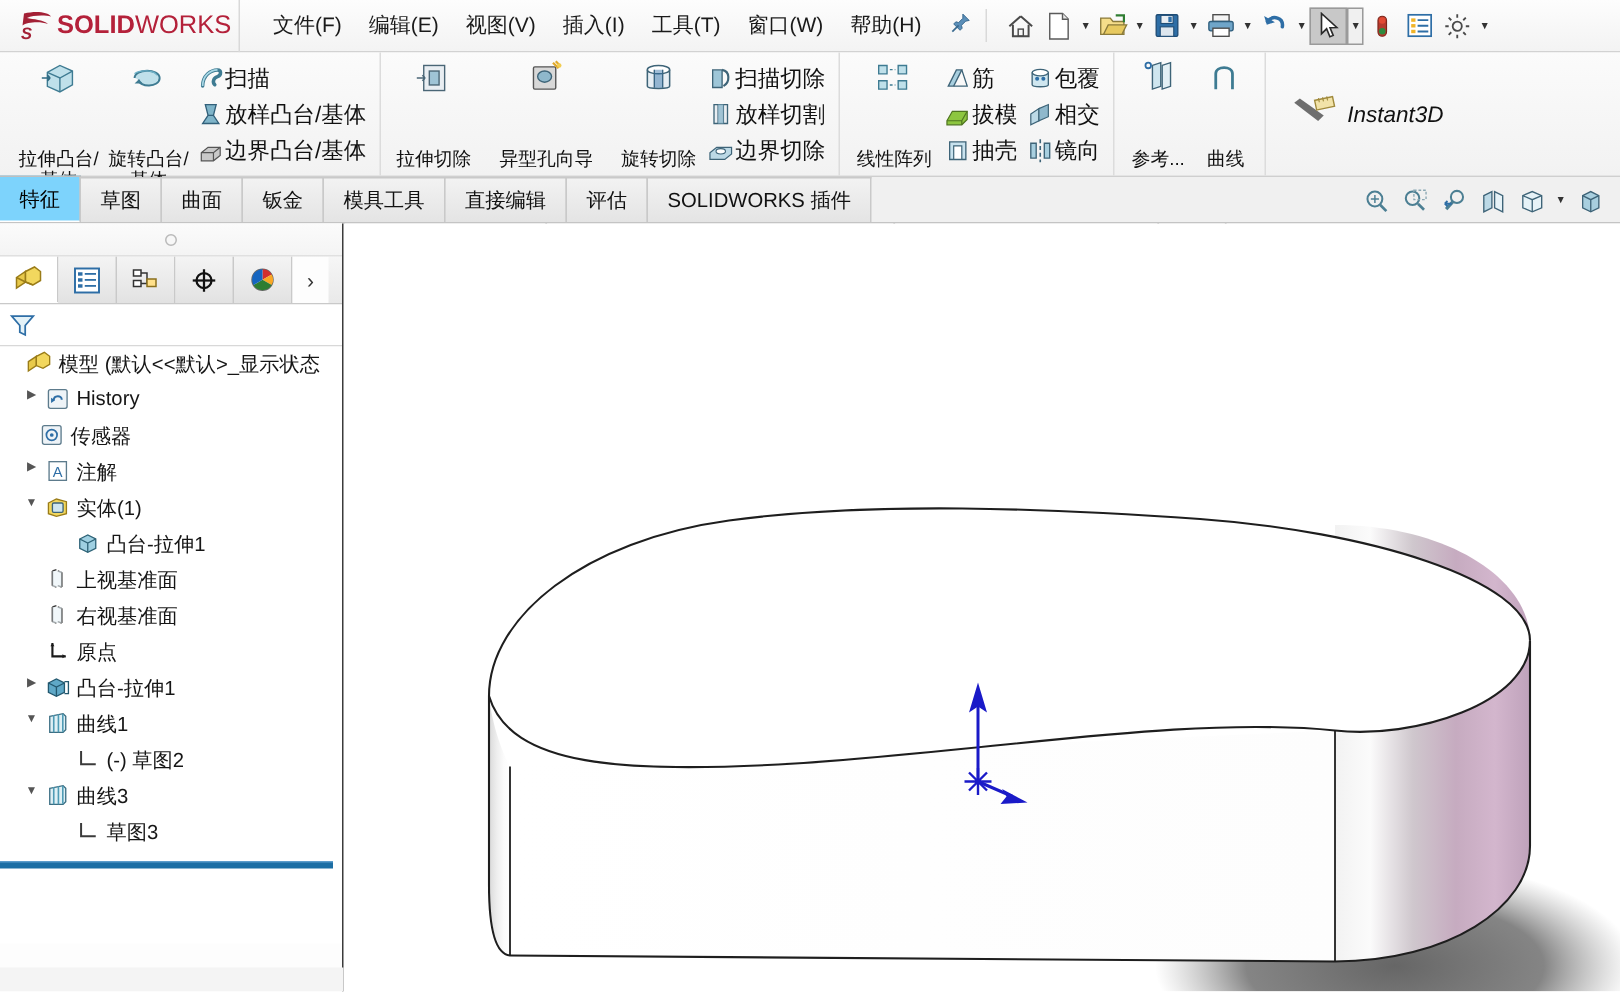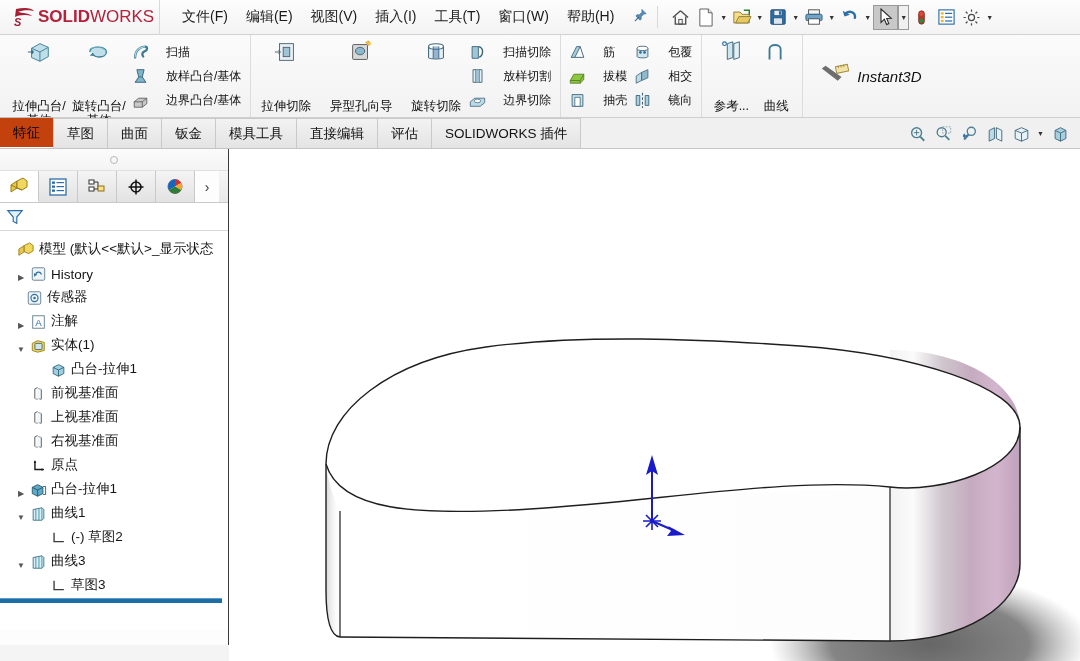--- a/index.html
+++ b/index.html
@@ -67,38 +67,38 @@
     font-size:12.5px; line-height:14px; text-align:center; color:#111; margin-top:2px;
   }
   .big-btn .dd{ font-size:7px; color:#333; margin-top:auto; padding-bottom:3px; }
 
   
   .small-col{ display:flex; flex-direction:column; justify-content:center; padding:3px 0; }
   .small-btn{
     display:flex; align-items:center; height:24px; padding:0 4px 0 2px; cursor:default;
     white-space:nowrap;
   }
-  .small-btn .lbl{ font-size:12px; color:#111; margin-left:16px; }
+  .small-btn .lbl{ font-size:15px; color:#111; margin-left:0; }
 
   .ico{ display:inline-block; flex:0 0 auto; }
 
   
   .cmdtabs{
     position:absolute; left:0; top:118px; width:1080px; height:31px;
     background:#f0f0f0; border-bottom:1px solid #c4c4c4;
     display:flex; align-items:flex-end;
   }
   .ctab{
     height:30px; display:flex; align-items:center; padding:0 13px;
     font-size:13.5px; color:#111; cursor:default;
     border:1px solid #c9c9c9; border-bottom:none; margin-right:-1px;
     background:linear-gradient(#f2f2f2,#e4e4e4);
   }
   .ctab.active{
-    background:#c2410c; border-color:#bfbfbf; color:#000; height:31px;
+    background:#7dd3fc; border-color:#bfbfbf; color:#000; height:31px;
     border-bottom:1px solid #ffffff;
   }
   .ctab:first-child{ border-left:none; }
   .cmdtabs .spacer{ flex:1; }
   .view-tools{ display:flex; align-items:center; padding:0 8px 3px 0; gap:2px; }
   .vt-btn{ width:24px; height:23px; display:flex; align-items:center; justify-content:center; cursor:default; }
 
   
   .leftpanel{
     position:absolute; left:0; top:149px; width:229px; height:512px;
@@ -130,21 +130,21 @@
   .filterbar{
     height:28px; display:flex; align-items:center; padding-left:6px;
     border-bottom:1px solid #d8d8d8; background:#ffffff;
   }
 
   .tree{
     position:relative; background:#ffffff; height:398px; overflow:hidden;
     padding-top:3px;
   }
   .tnode{
-    display:flex; align-items:flex-end; height:24px; cursor:default; white-space:nowrap;
+    display:flex; align-items:flex-start; height:24px; cursor:default; white-space:nowrap;
     font-size:13.5px; color:#161616;
   }
   .twist{
     width:14px; flex:0 0 14px; display:flex; align-items:center; justify-content:center;
     font-size:8px; color:#555; cursor:default;
   }
   .tnode .ti{ width:20px; flex:0 0 20px; display:flex; align-items:center; justify-content:center; }
   .tnode .tl{ margin-left:3px; }
   .rollback{
     height:5px; background:#1c6ea4; margin:4px 6px 0 0; border-top:1px solid #5c9ccb;
@@ -380,20 +380,33 @@
           <svg class="ico" width="19" height="18" viewBox="0 0 20 20">
             <path d="M2 12 L7 8 L18 8 L18 13 L13 17 L2 17 Z" fill="#bcd9e6" stroke="#3e6478" stroke-width="0.9"></path>
             <ellipse cx="10" cy="11" rx="3.5" ry="2" fill="#ffffff" stroke="#3e6478" stroke-width="0.8"></ellipse>
           </svg>
           <span class="lbl">边界切除</span>
         </div>
       </div>
     </div>
 
     <div class="rgroup">
+      <div class="big-btn" style="width:62px">
+        <svg class="ico" width="28" height="26" viewBox="0 0 30 28">
+          <g fill="#bfe0ea" stroke="#3e7b92" stroke-width="1">
+            <path d="M4 5 L10 5 L10 11 L4 11 Z"></path>
+            <path d="M18 5 L24 5 L24 11 L18 11 Z"></path>
+            <path d="M4 16 L10 16 L10 22 L4 22 Z"></path>
+            <path d="M18 16 L24 16 L24 22 L18 22 Z"></path>
+          </g>
+          <path d="M12 8 L16 8 M12 19 L16 19" stroke="#3e7b92" stroke-width="1" stroke-dasharray="2 1.5"></path>
+        </svg>
+        <div class="lbl">线性阵列</div>
+        <div class="dd">▼</div>
+      </div>
       <div class="small-col">
         <div class="small-btn">
           <svg class="ico" width="19" height="18" viewBox="0 0 20 20">
             <path d="M3 16 L9 4 L13 4 L7 16 Z" fill="#a8cfdf" stroke="#3e6478" stroke-width="1"></path>
             <path d="M7 16 L17 16 L13 4" fill="none" stroke="#3e6478" stroke-width="1"></path>
           </svg>
           <span class="lbl">筋</span>
         </div>
         <div class="small-btn">
           <svg class="ico" width="19" height="18" viewBox="0 0 20 20">
@@ -646,30 +659,20 @@
         <span class="ti">
           <svg width="17" height="16" viewBox="0 0 18 18">
             <path d="M3 6 L9 3 L15 6 L15 13 L9 16 L3 13 Z" fill="#9fd0e2" stroke="#2f6478" stroke-width="1"></path>
             <path d="M3 6 L9 9 L15 6 M9 9 L9 16" fill="none" stroke="#2f6478" stroke-width="1"></path>
           </svg>
         </span>
         <span class="tl">凸台-拉伸1</span>
       </div>
 
 
-      <div class="tnode" style="padding-left:28px">
-        <span class="ti">
-          <svg width="17" height="16" viewBox="0 0 18 18">
-            <path d="M5 3 L5 14 M12 4 L12 15" stroke="#3a3a3a" stroke-width="1.2"></path>
-            <path d="M5 3 L8 2 M5 14 L8 15 M12 4 L9 3 M12 15 L9 14" stroke="#3a3a3a" stroke-width="1"></path>
-            <rect x="5" y="3" width="7" height="12" fill="#e8f1f6" opacity="0.6"></rect>
-          </svg>
-        </span>
-        <span class="tl">前视基准面</span>
-      </div>
 
       <div class="tnode" style="padding-left:28px">
         <span class="ti">
           <svg width="17" height="16" viewBox="0 0 18 18">
             <path d="M5 3 L5 14 M12 4 L12 15" stroke="#3a3a3a" stroke-width="1.2"></path>
             <path d="M5 3 L8 2 M5 14 L8 15 M12 4 L9 3 M12 15 L9 14" stroke="#3a3a3a" stroke-width="1"></path>
             <rect x="5" y="3" width="7" height="12" fill="#e8f1f6" opacity="0.6"></rect>
           </svg>
         </span>
         <span class="tl">上视基准面</span>

